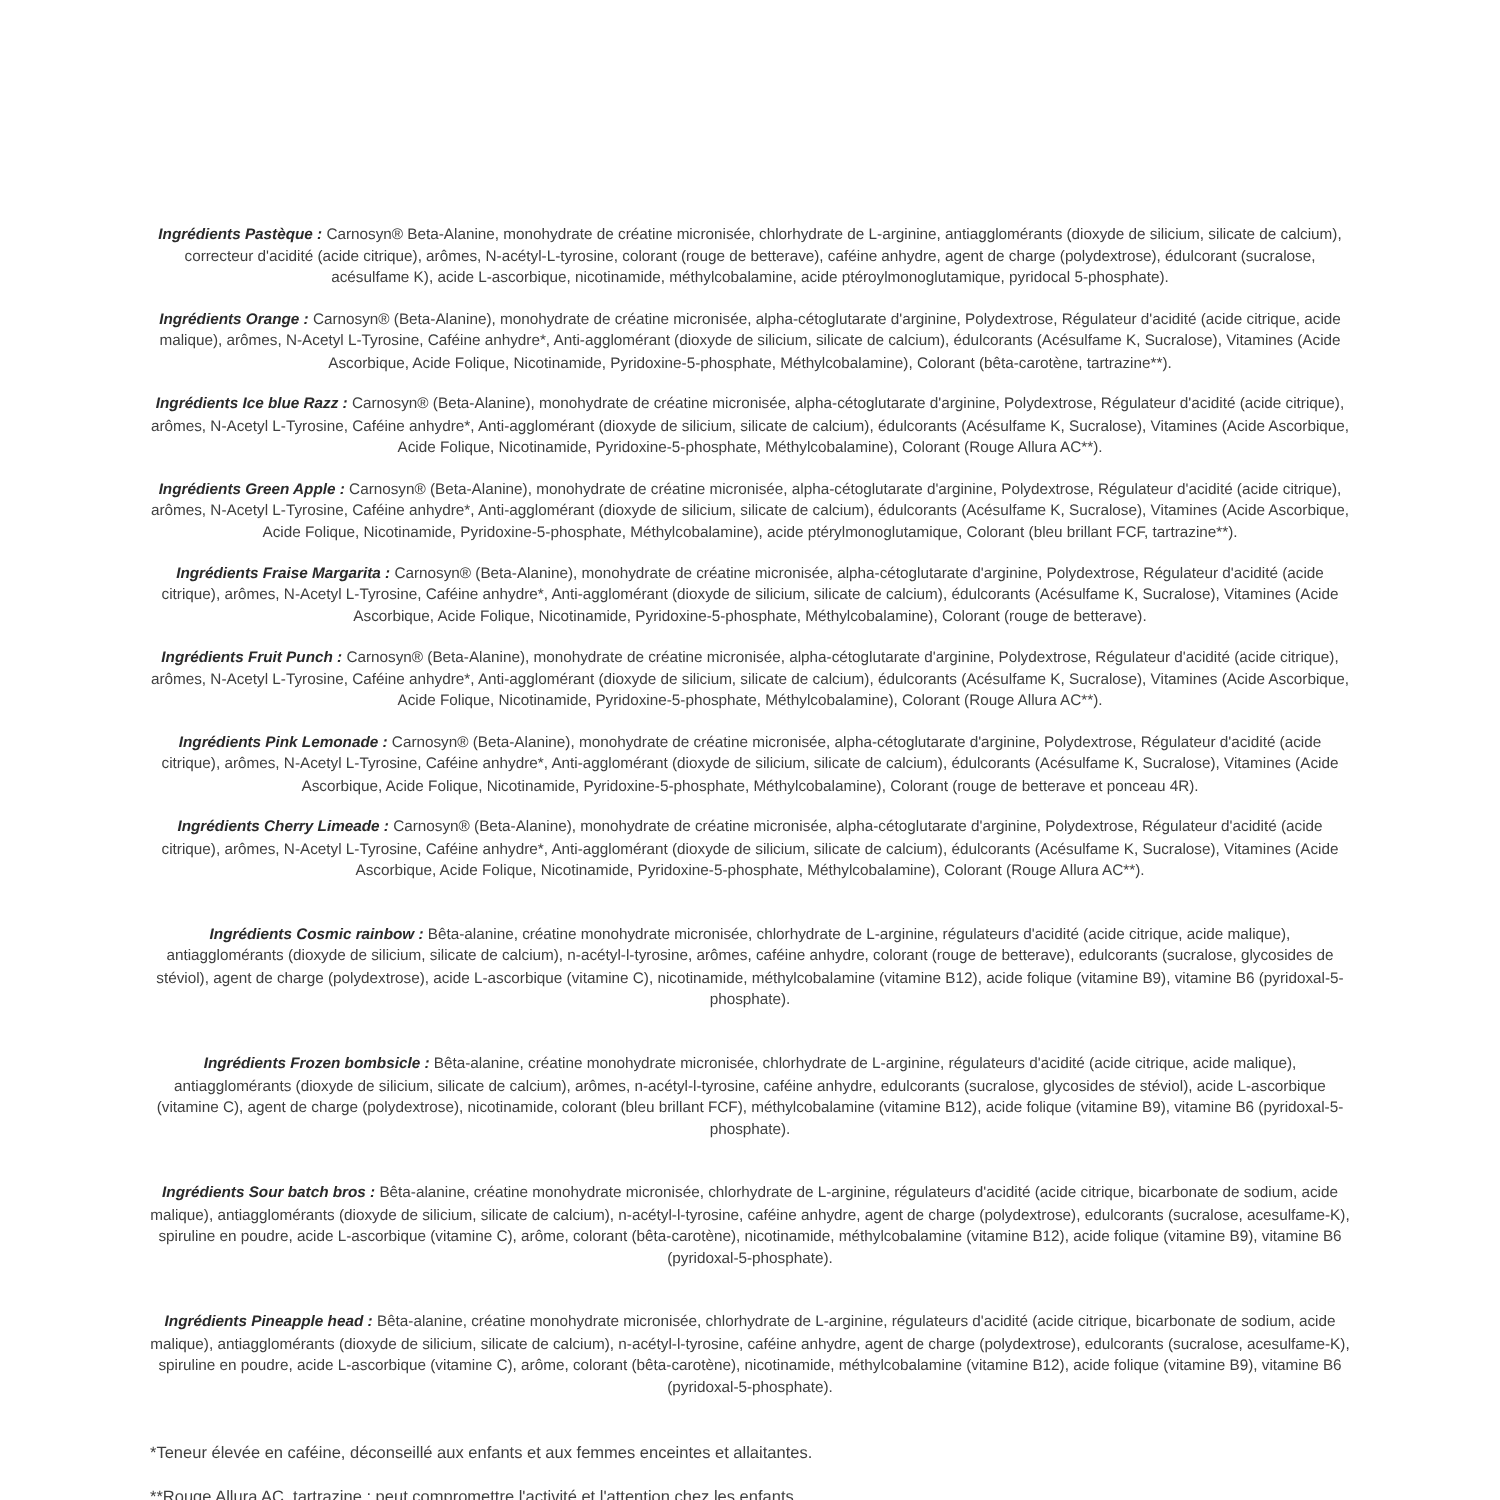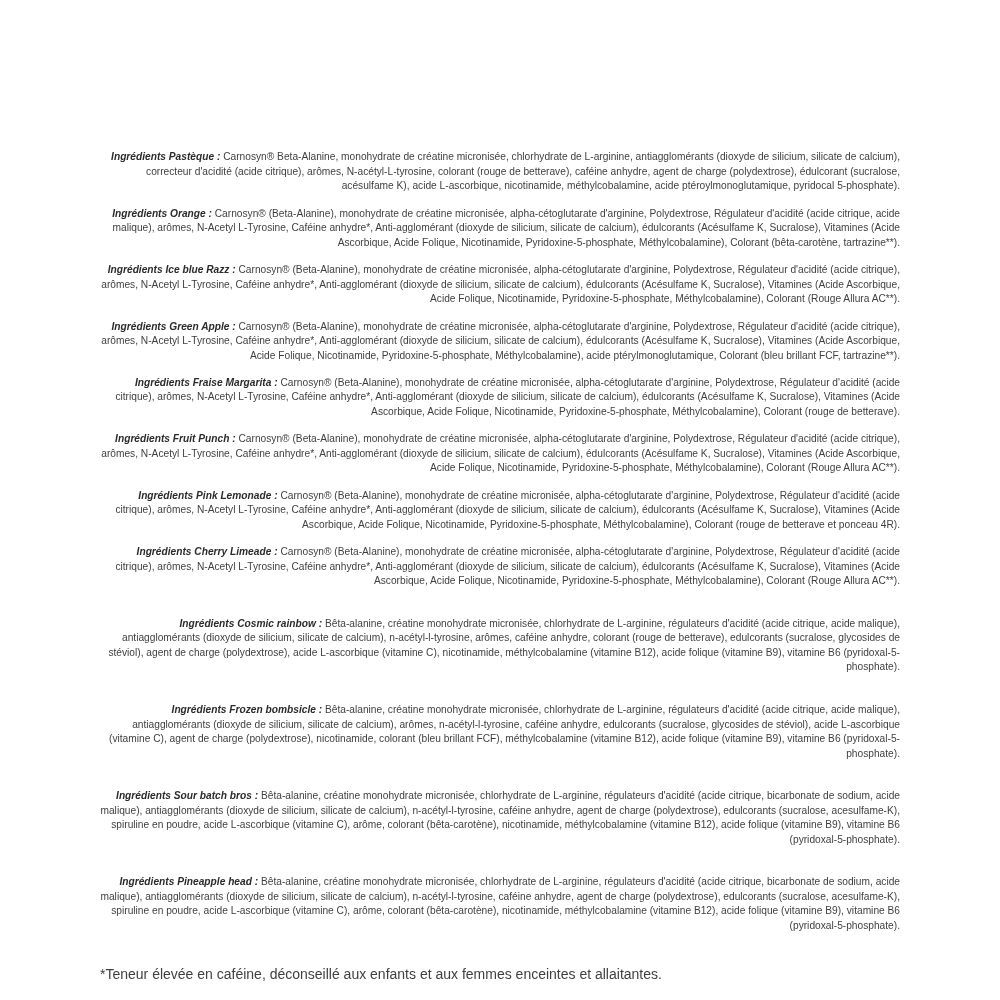--- a/index.html
+++ b/index.html
@@ -18,30 +18,30 @@
   .page {
     position: absolute;
     left: 100px;
     top: 140px;
     width: 800px;
   }
   .block {
     font-size: 10.2px;
     line-height: 1.42;
     margin-bottom: 13px;
-    text-align: right;
+    text-align: center;
     color: #3f3f3f;
   }
   .block .lead {
     font-weight: bold;
     font-style: italic;
     color: #2b2b2b;
   }
   .note {
-    font-size: 14px;
+    font-size: 11px;
     line-height: 1.42;
     color: #3f3f3f;
     margin-bottom: 13px;
   }
   .note-last {
     margin-bottom: 0;
   }
   .spacer-big {
     height: 5px;
   }

